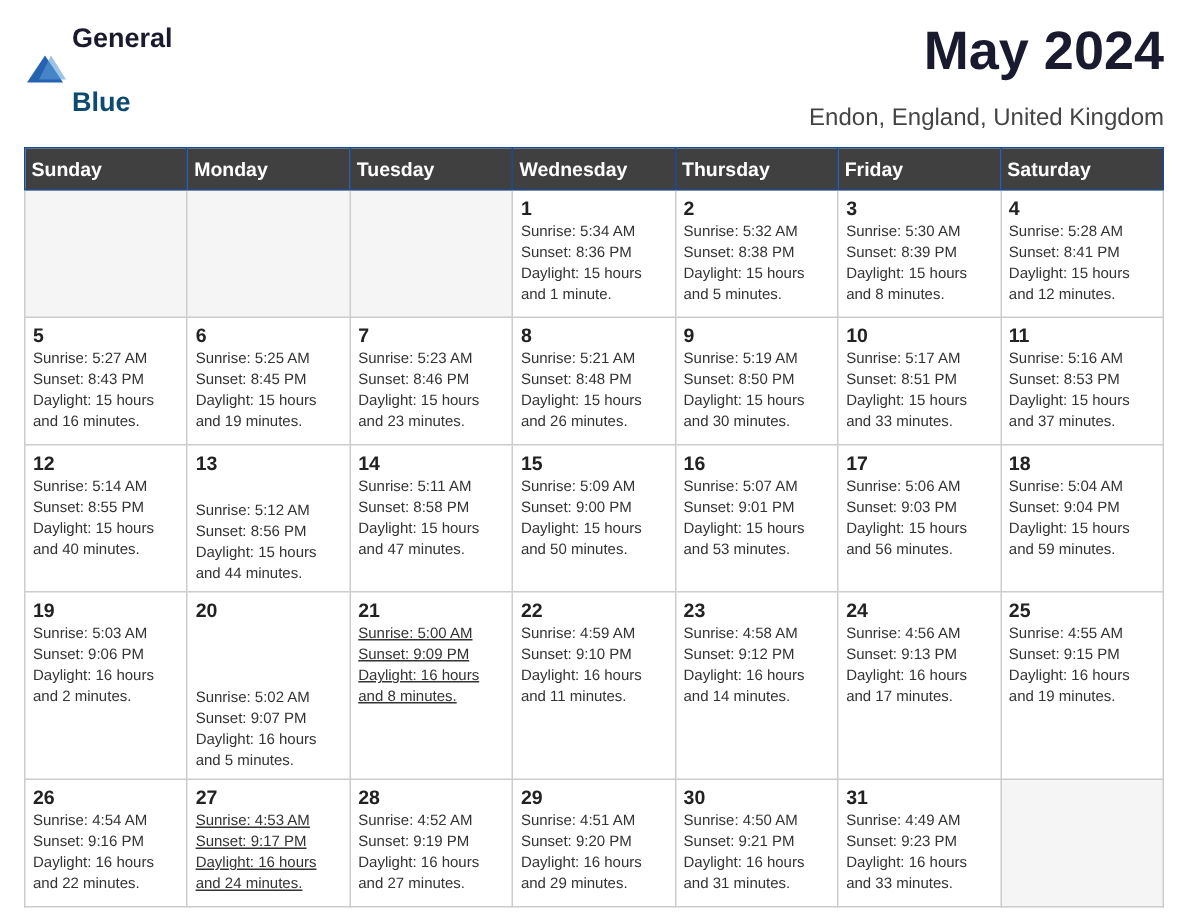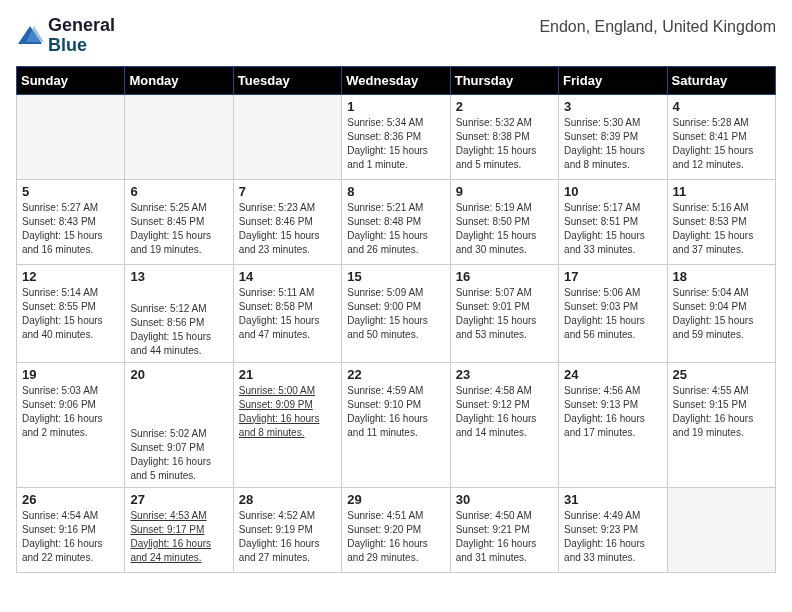--- a/index.html
+++ b/index.html
@@ -17,20 +17,21 @@
       margin-bottom: 10px;
     }
     .logo {
       display: flex;
       align-items: center;
     }
     .logo-text {
       display: flex;
       flex-direction: column;
       line-height: 1.1;
+      gap: 23px;
     }
     .logo-general {
       font-size: 18px;
       font-weight: bold;
       color: #1a1a2e;
     }
     .logo-blue {
       font-size: 18px;
       font-weight: bold;
       color: #0c4a6e;
@@ -45,29 +46,29 @@
     }
     .month-title {
       font-size: 36px;
       font-weight: bold;
       color: #1a1a2e;
       line-height: 1;
     }
     .location {
       font-size: 16px;
       color: #444;
-      margin-top: 2px;
+      margin-top: 18px;
     }
     .calendar {
       width: 100%;
       border-collapse: collapse;
       table-layout: fixed;
     }
     .calendar th {
-      background-color: #000000;
+      background-color: #404040;
       color: #fff;
       font-size: 13px;
       font-weight: bold;
       padding: 6px 4px;
       text-align: left;
       border: 1px solid #1a4a90;
     }
     .calendar td {
       border: 1px solid #ccc;
       vertical-align: top;
@@ -101,20 +102,21 @@
       <rect x="0" y="0" width="28" height="28" fill="white"></rect>
       <polygon points="14,4 26,22 2,22" fill="#2563b0"></polygon>
       <polygon points="18,4 28,20 10,20" fill="#5b9bd5" opacity="0.6"></polygon>
     </svg>
     <div class="logo-text">
       <span class="logo-general">General</span>
       <span class="logo-blue">Blue</span>
     </div>
   </div>
   <div class="title-area">
+    <div class="month-title">May 2024</div>
     <div class="location">Endon, England, United Kingdom</div>
   </div>
 </div>
 
 <table class="calendar">
   <thead>
     <tr>
     <th>Sunday</th>
         <th>Monday</th>
         <th>Tuesday</th>

